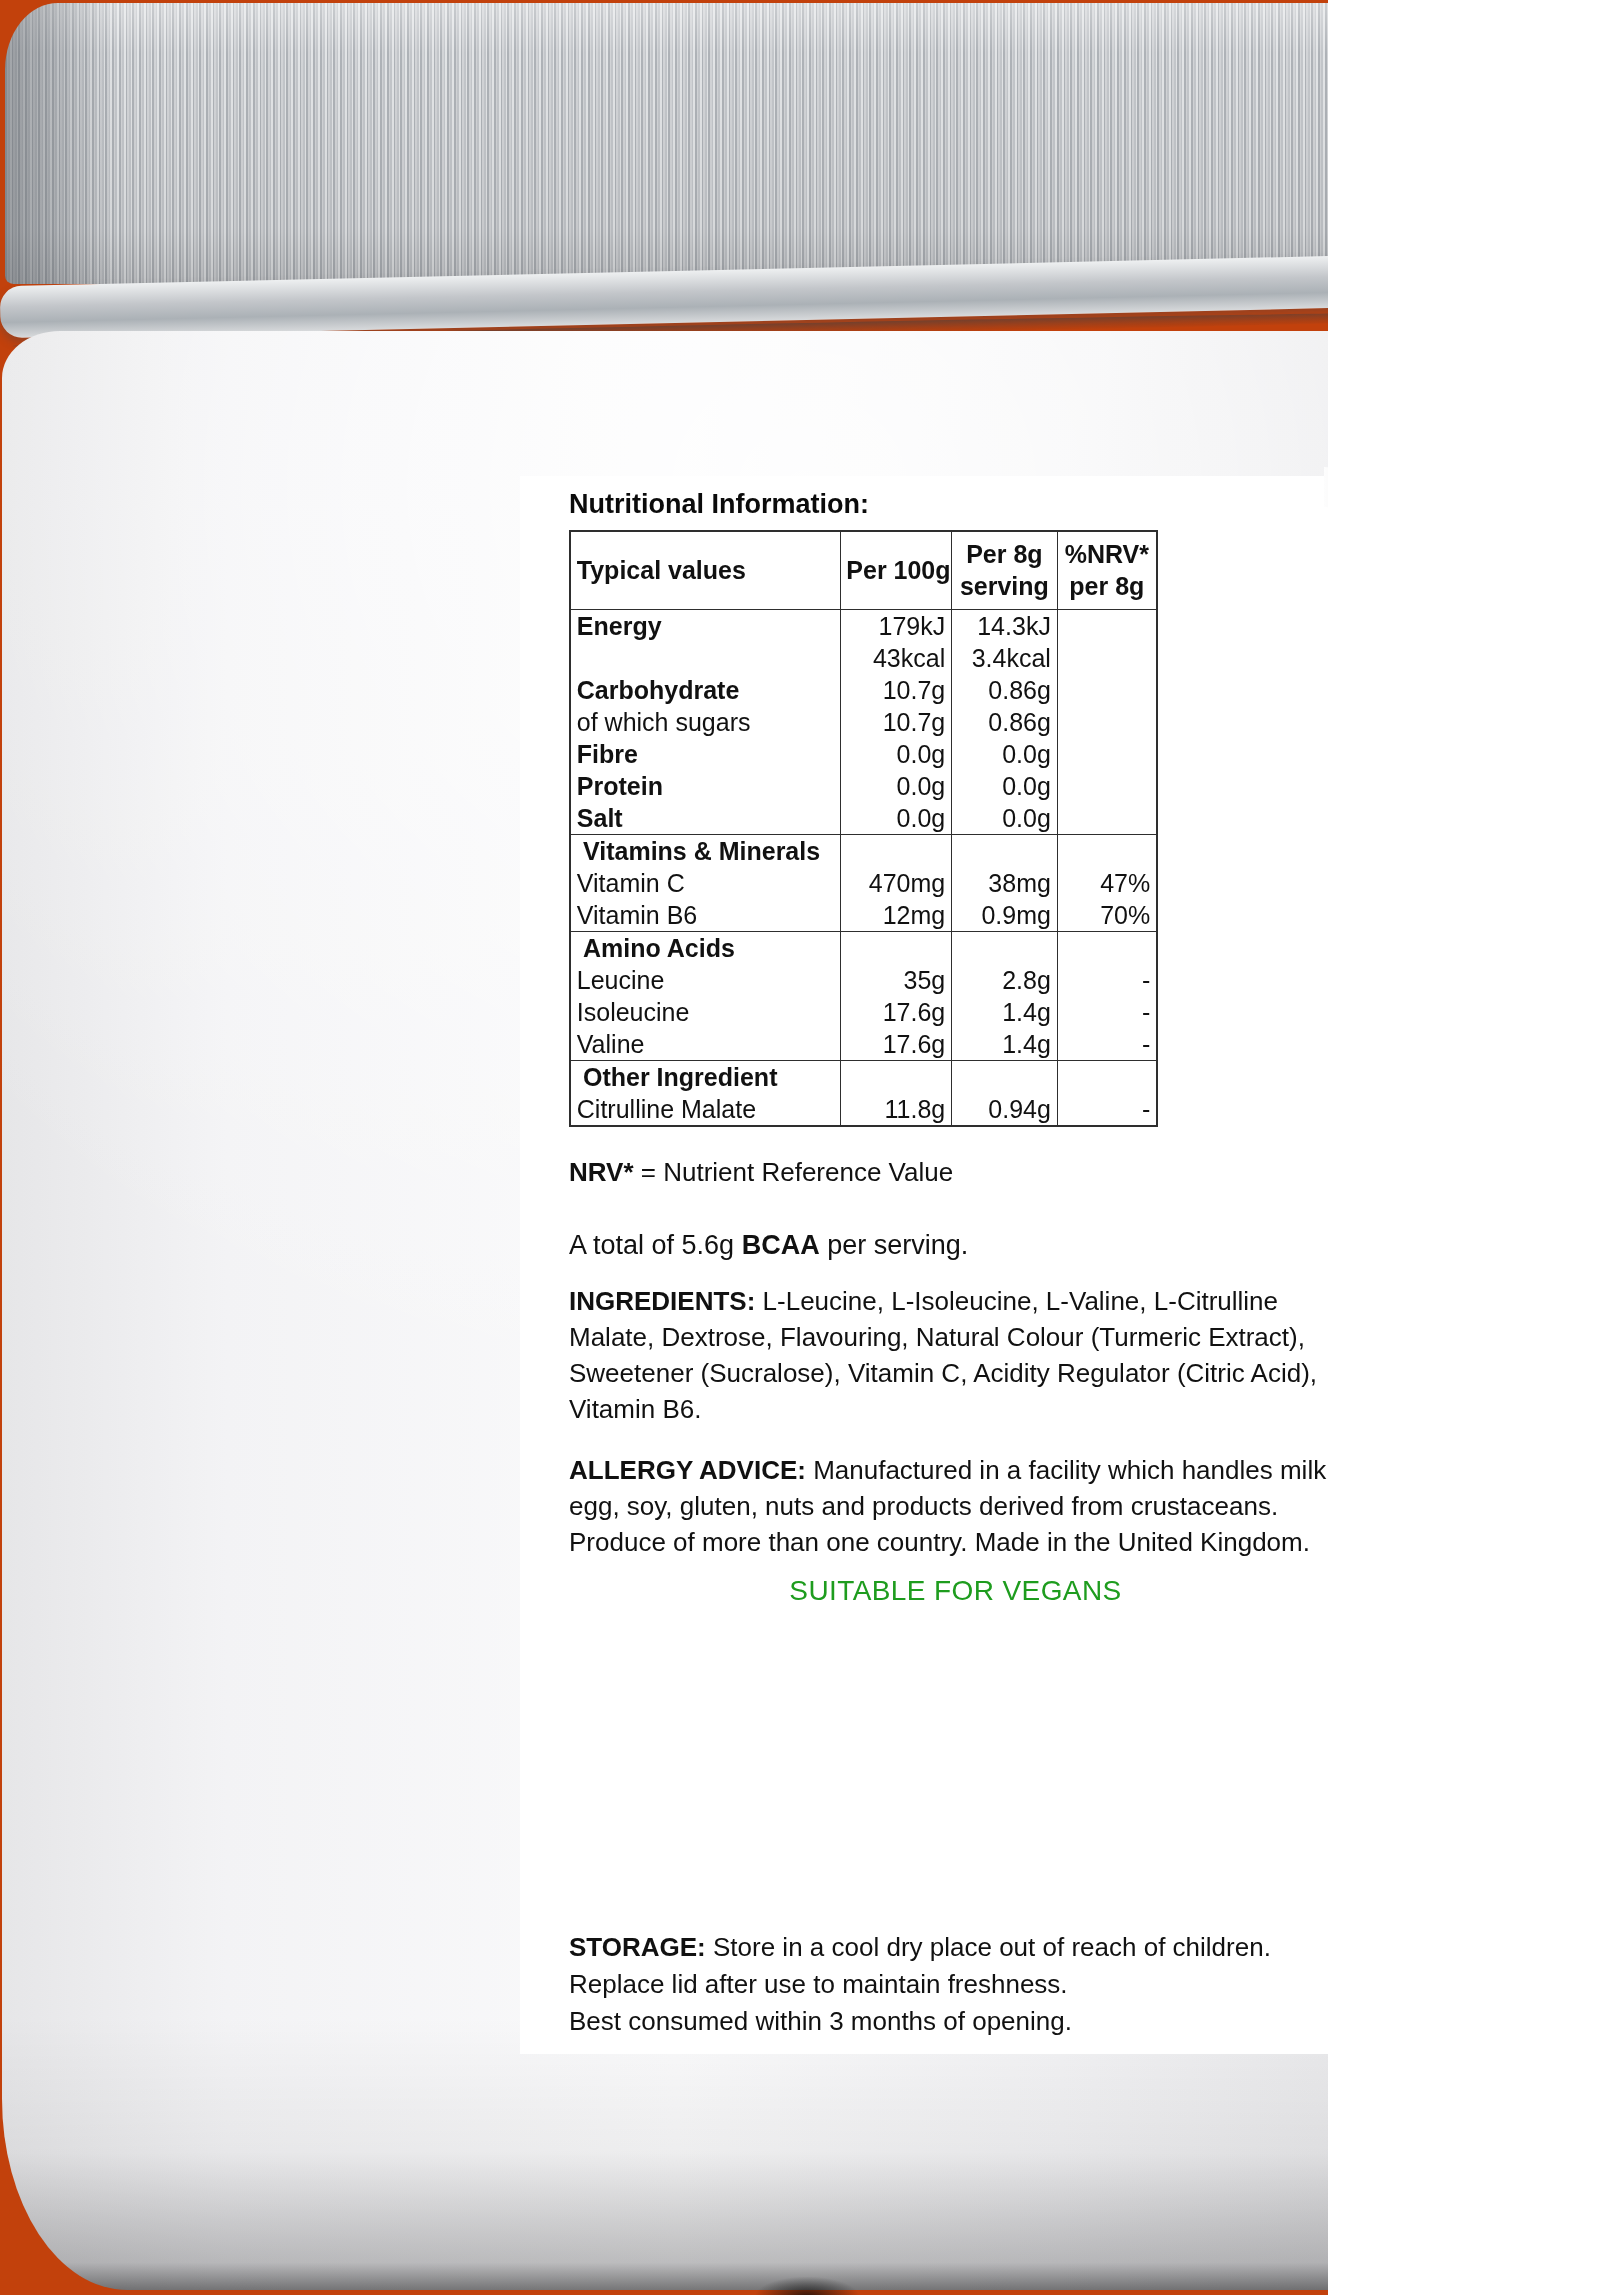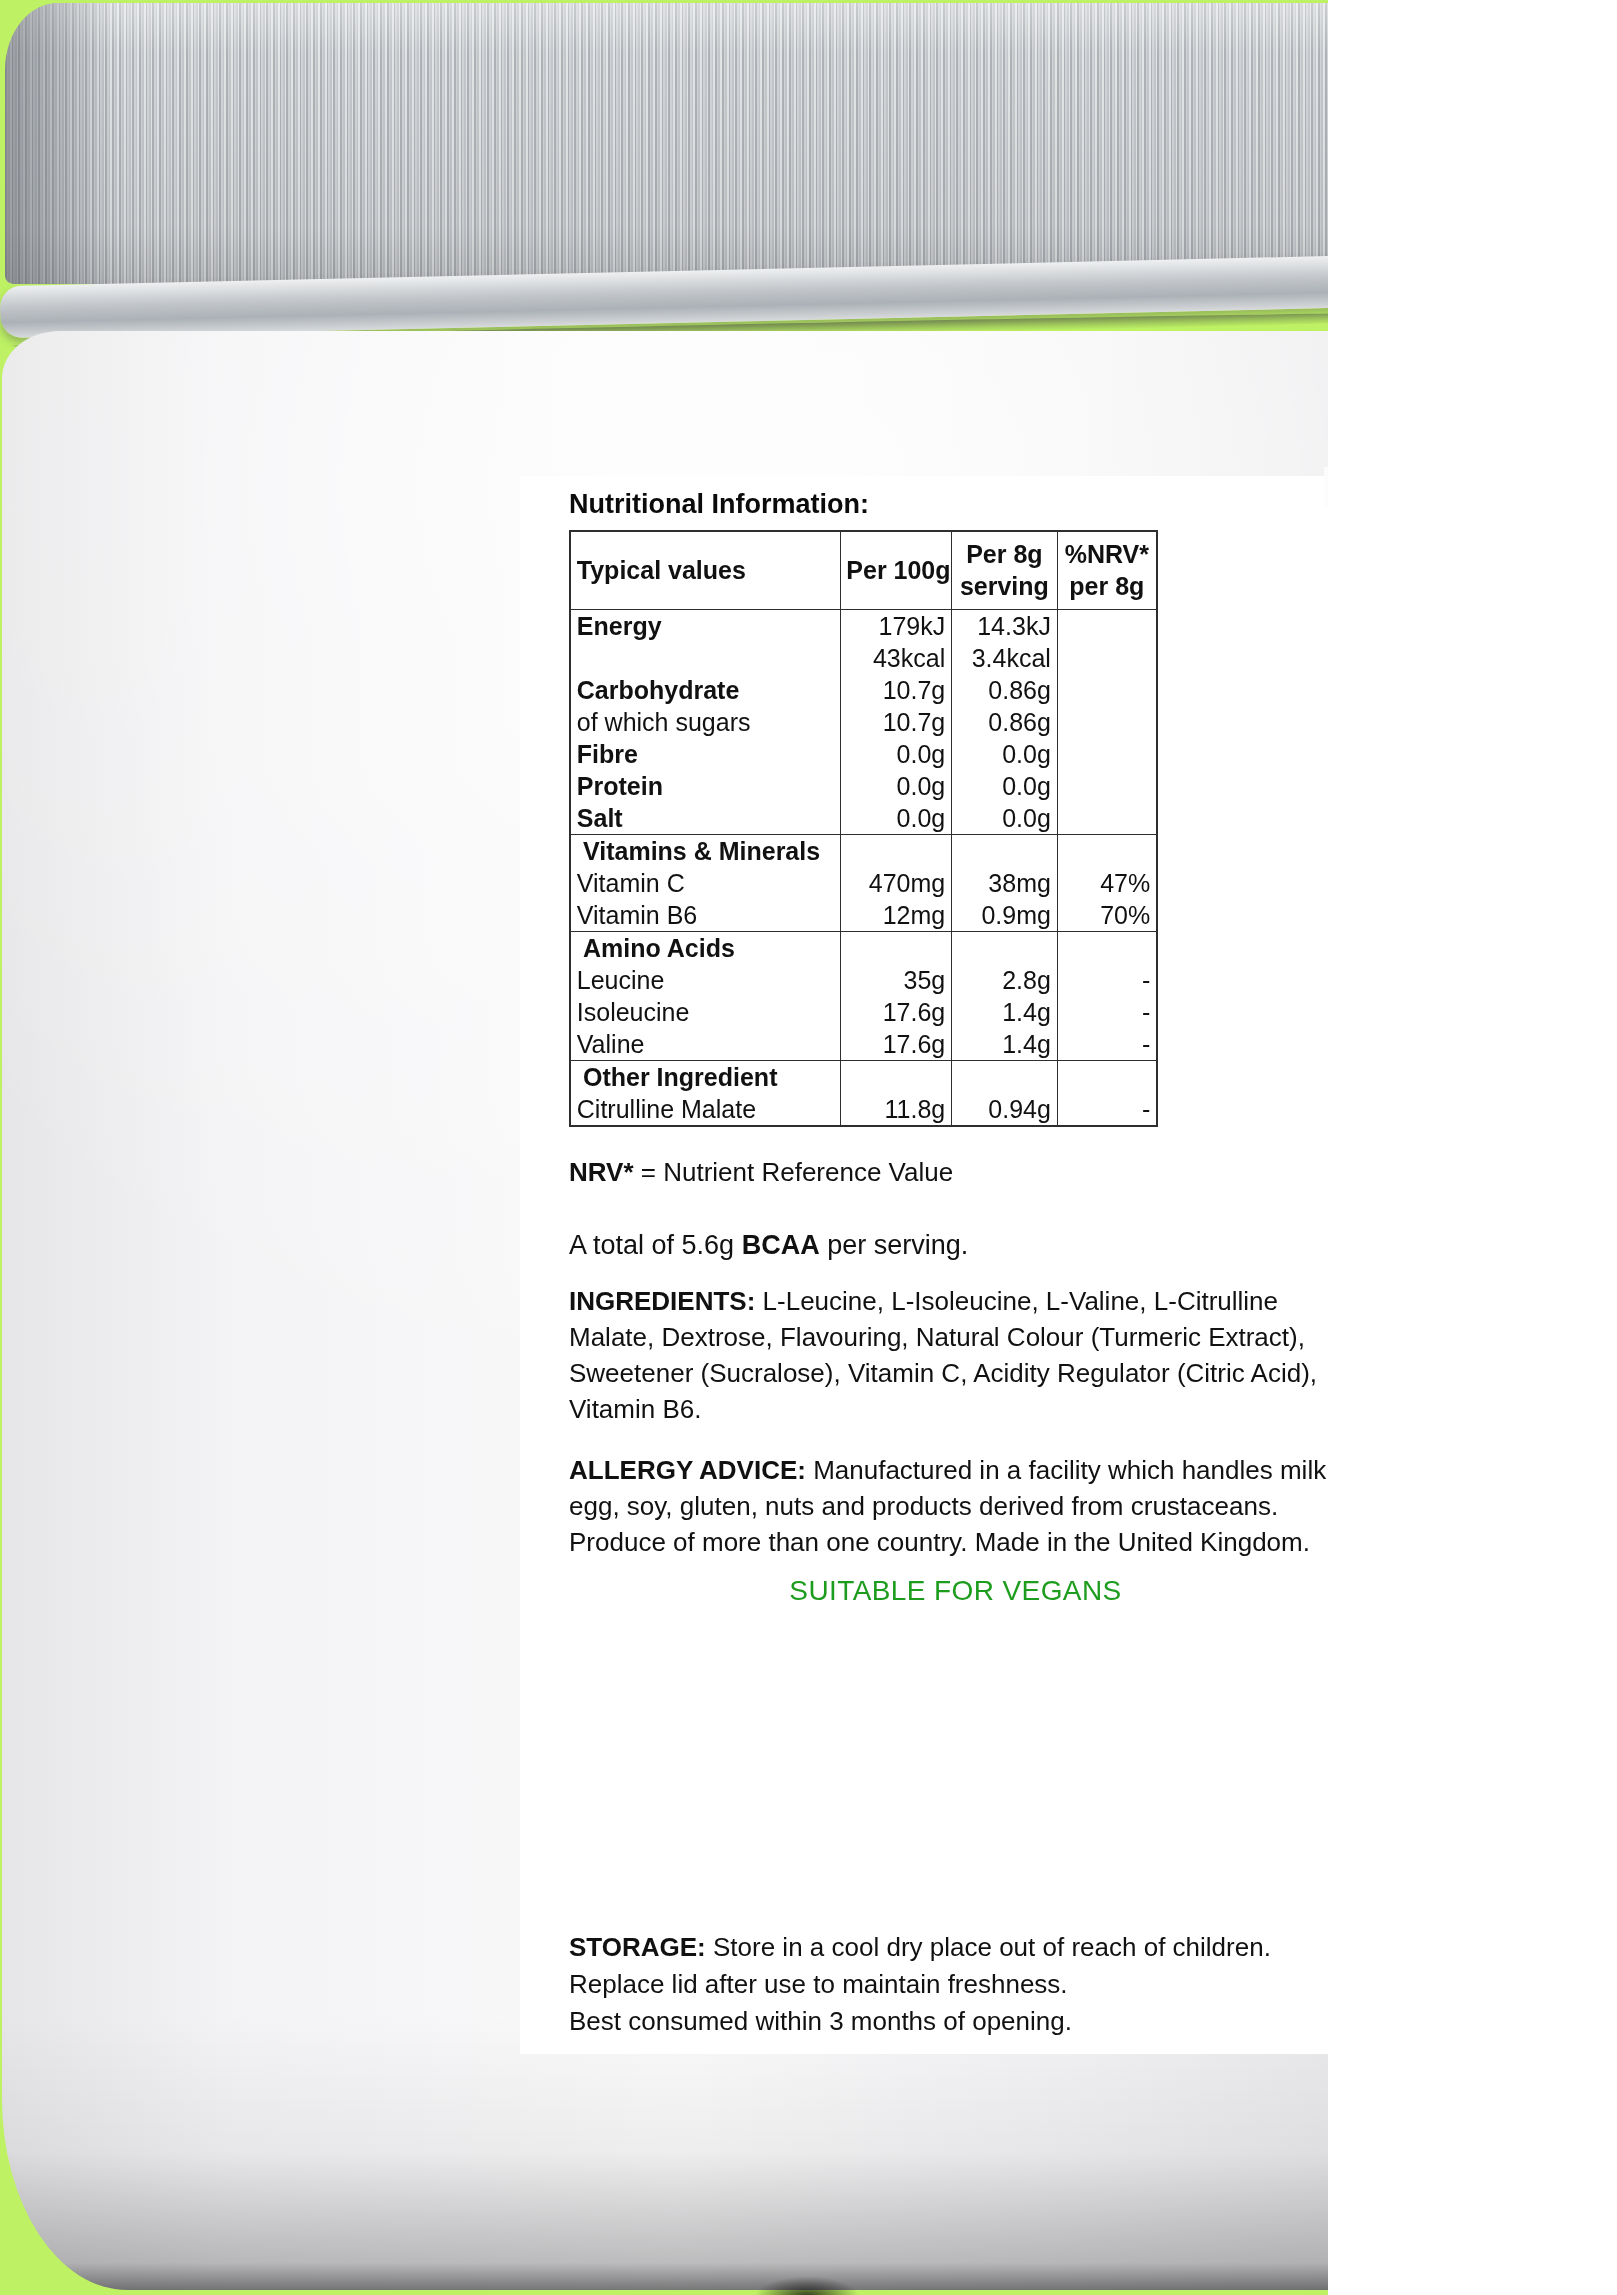--- a/index.html
+++ b/index.html
@@ -1,16 +1,16 @@
 <!DOCTYPE html>
 <html style="font-size:13.3px"><head>
 <meta charset="utf-8">
 <style>
   html,body{margin:0;padding:0;background:#ffffff;}
-  .stage{position:relative;width:1328px;height:2295px;background:#bef264;overflow:hidden;
+  .stage{position:relative;width:1328px;height:2295px;background:#c2410c;overflow:hidden;
          font-family:"Liberation Sans",sans-serif;color:#111;}
 
   
   .lid{position:absolute;left:5px;top:3.3px;width:1586px;height:281px;
     border-radius:53px 53px 8.3px 8.3px / 67px 67px 8.3px 8.3px;
     background:
       linear-gradient(90deg, rgba(94,99,105,.5) 0%, rgba(255,255,255,0) 7%, rgba(255,255,255,0) 93%, rgba(94,99,105,.5) 100%),
       linear-gradient(180deg, rgba(255,255,255,.35) 0%, rgba(255,255,255,0) 18%, rgba(0,0,0,.05) 80%, rgba(0,0,0,.14) 100%),
       repeating-linear-gradient(90deg,#aeb2b7 0 1.7px,#d2d4d7 1.7px 3.3px,#c3c6ca 3.3px 5px,#e2e4e6 5px 6.7px);}
   .lid-rim{position:absolute;left:0px;top:268px;width:1608px;height:52px;

